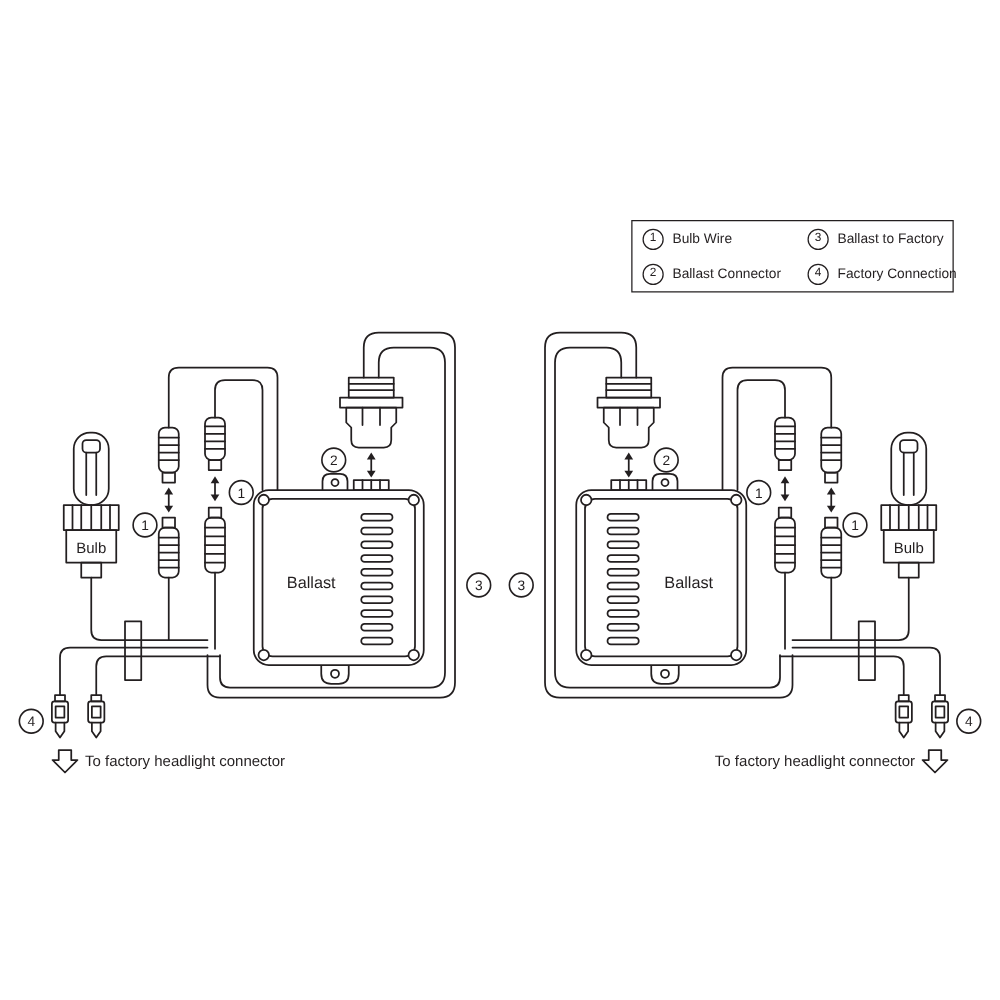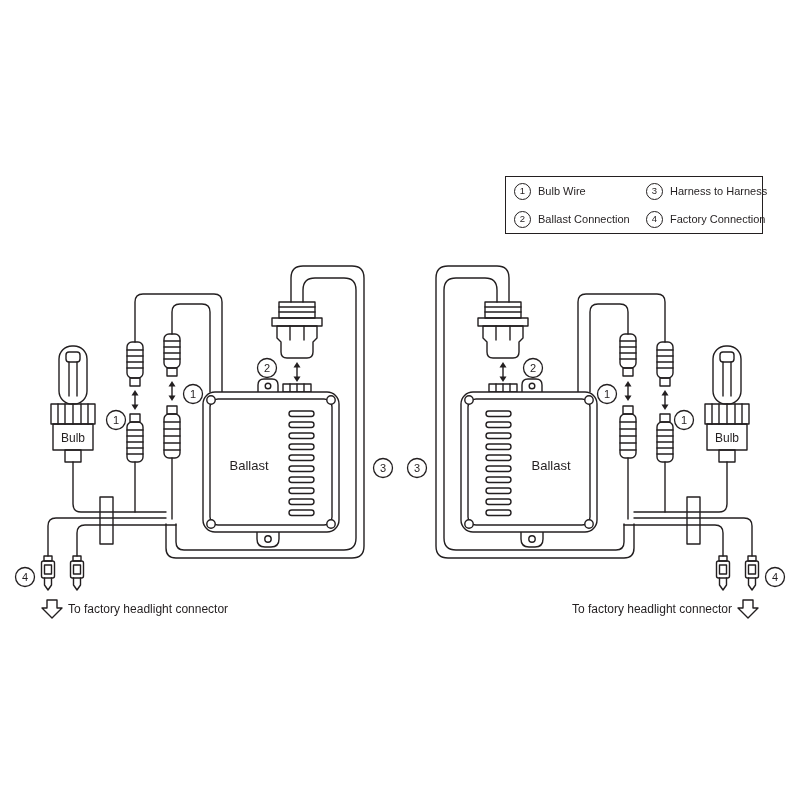--- a/index.html
+++ b/index.html
@@ -182,25 +182,25 @@
     </g>
   </svg>
 
   <div class="legend">
     <div class="legend-item">
       <span class="badge">1</span>
       <span>Bulb Wire</span>
     </div>
     <div class="legend-item">
       <span class="badge">3</span>
-      <span>Harness to Harness</span>
+      <span>Ballast to Factory</span>
     </div>
     <div class="legend-item">
       <span class="badge">2</span>
-      <span>Ballast Connection</span>
+      <span>Ballast Connector</span>
     </div>
     <div class="legend-item">
       <span class="badge">4</span>
       <span>Factory Connection</span>
     </div>
   </div>
 
 </div>
 
 </body></html>

